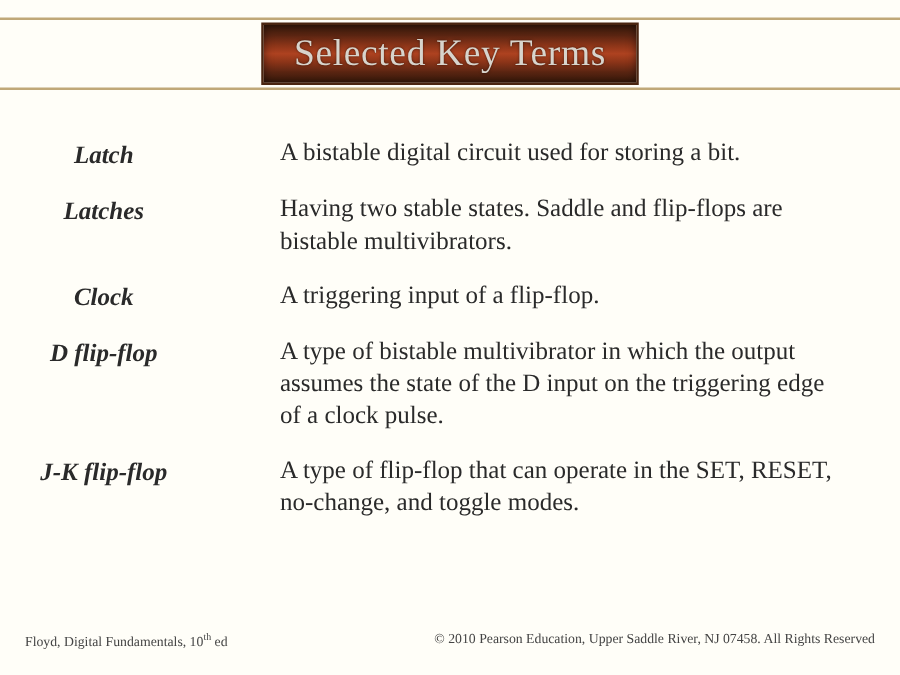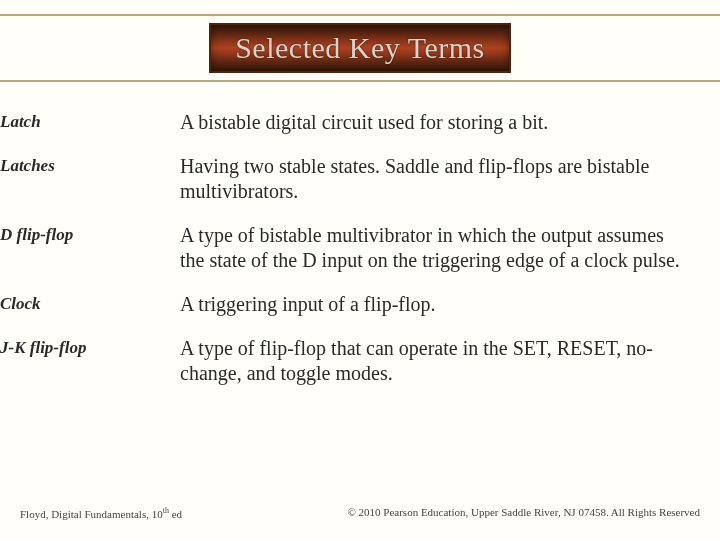--- a/index.html
+++ b/index.html
@@ -10,21 +10,21 @@
     font-family: Georgia, 'Times New Roman', serif;
     color: #3a3a3a;
     position: relative;
     overflow: hidden;
   }
   .header-band {
     position: absolute;
     top: 14px;
     left: 0;
     width: 100%;
-    height: 68px;
+    height: 58px;
     border-top: 2px solid #c0a878;
     border-bottom: 2px solid #c0a878;
     background: #fffef8;
     display: flex;
     justify-content: center;
     align-items: center;
   }
   .title-plate {
     background: linear-gradient(to bottom, #3a1a0a 0%, #5a2512 18%, #8a3418 35%, #ae4220 50%, #8a3418 65%, #5a2512 82%, #3a1a0a 100%);
     border: 2px solid #4a2510;
@@ -45,34 +45,35 @@
     padding: 0 40px 0 0;
   }
   .term-row {
     display: flex;
     margin-bottom: 18px;
     align-items: flex-start;
   }
   .term-label {
     width: 180px;
     flex-shrink: 0;
-    text-align: left;
+    text-align: center;
     padding-right: 14px;
     font-style: italic;
     font-weight: bold;
-    font-size: 17px;
+    font-size: 20px;
     color: #2a2a2a;
     line-height: 1.3;
     padding-top: 1px;
   }
   .term-def {
     flex: 1;
     font-size: 20px;
     color: #2a2a2a;
     line-height: 1.28;
+    margin-left: 44px;
   }
   .footer {
     position: absolute;
     bottom: 20px;
     left: 0;
     width: 100%;
     display: flex;
     justify-content: space-between;
     padding: 0 20px;
     font-size: 11px;
@@ -93,26 +94,26 @@
 <div class="content">
   <div class="term-row">
     <div class="term-label">Latch</div>
     <div class="term-def">A bistable digital circuit used for storing a bit.</div>
   </div>
   <div class="term-row">
     <div class="term-label">Latches</div>
     <div class="term-def">Having two stable states. Saddle and flip-flops are bistable multivibrators.</div>
   </div>
   <div class="term-row">
+    <div class="term-label">Clock</div>
+    <div class="term-def">A triggering input of a flip-flop.</div>
+  </div>
+  <div class="term-row">
     <div class="term-label">D flip-flop</div>
     <div class="term-def">A type of bistable multivibrator in which the output assumes the state of the D input on the triggering edge of a clock pulse.</div>
-  </div>
-  <div class="term-row">
-    <div class="term-label">Clock</div>
-    <div class="term-def">A triggering input of a flip-flop.</div>
   </div>
   <div class="term-row">
     <div class="term-label">J-K flip-flop</div>
     <div class="term-def">A type of flip-flop that can operate in the SET, RESET, no-change, and toggle modes.</div>
   </div>
 </div>
 
 <div class="footer">
   <div class="footer-left">
     <span>Floyd, Digital Fundamentals, 10</span><sup>th</sup><span> ed</span>

